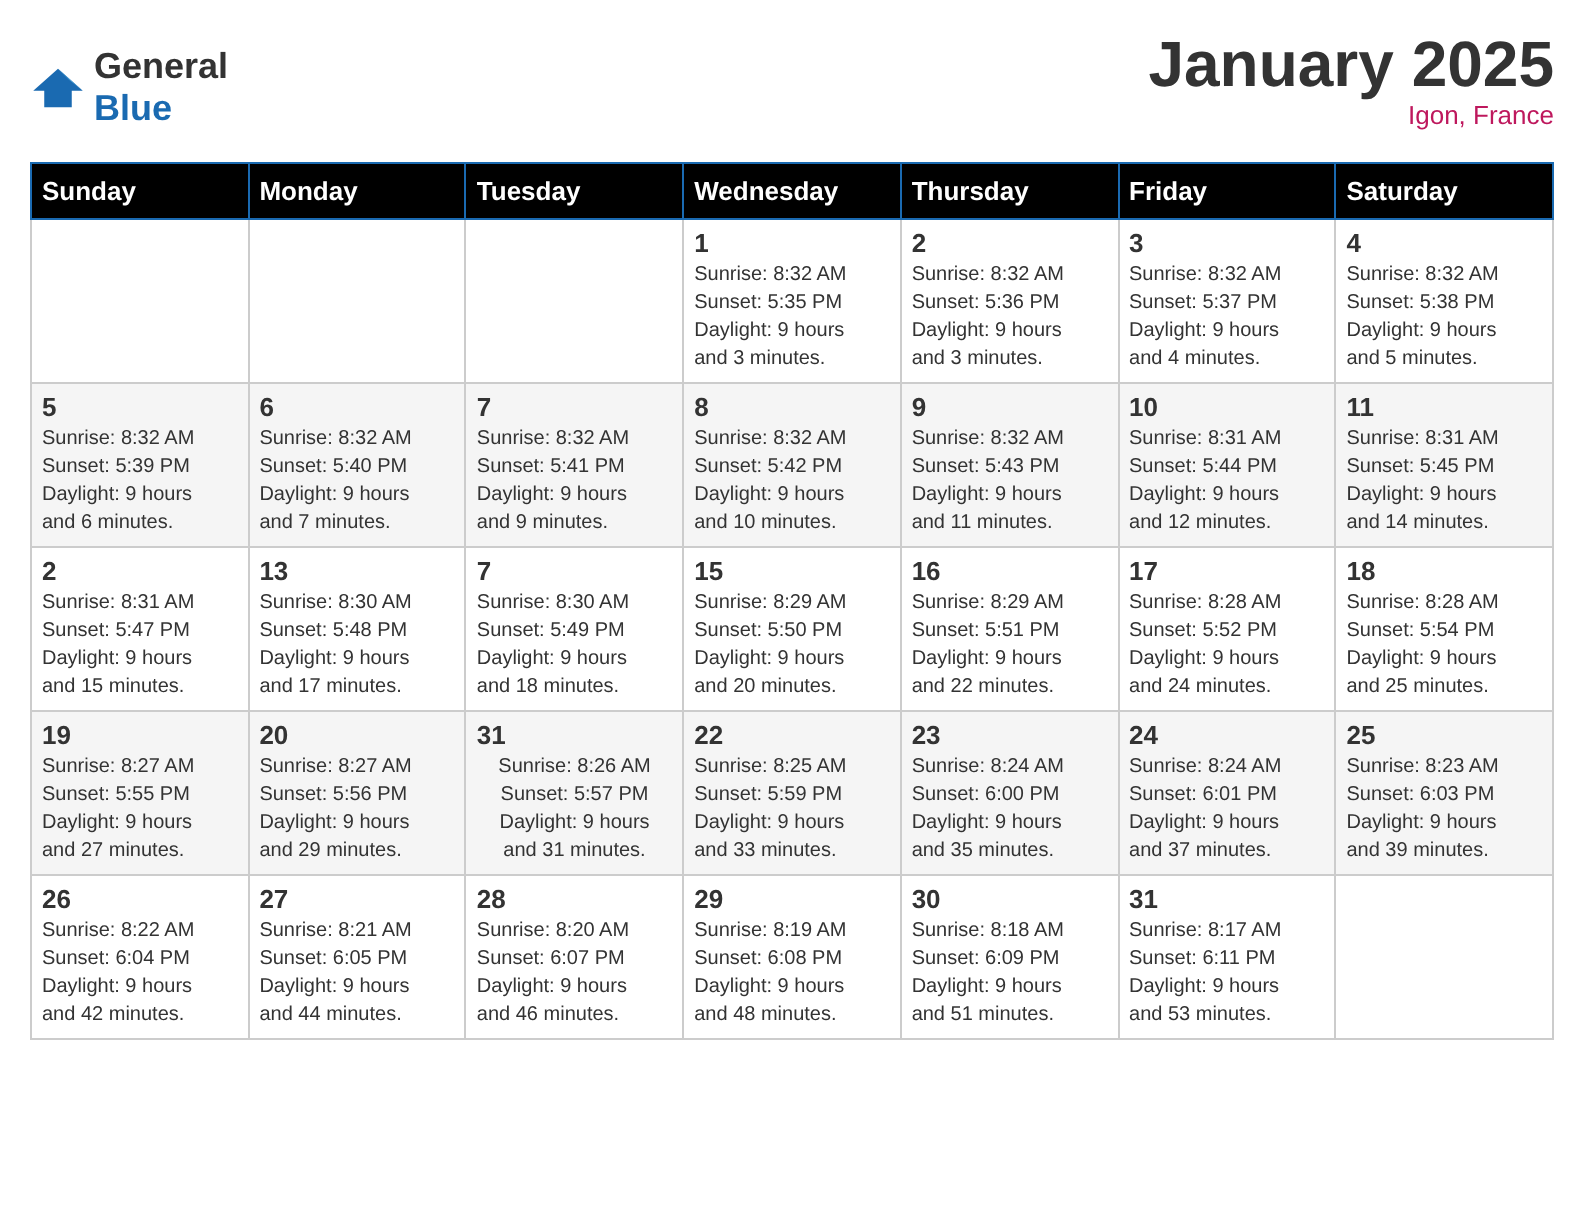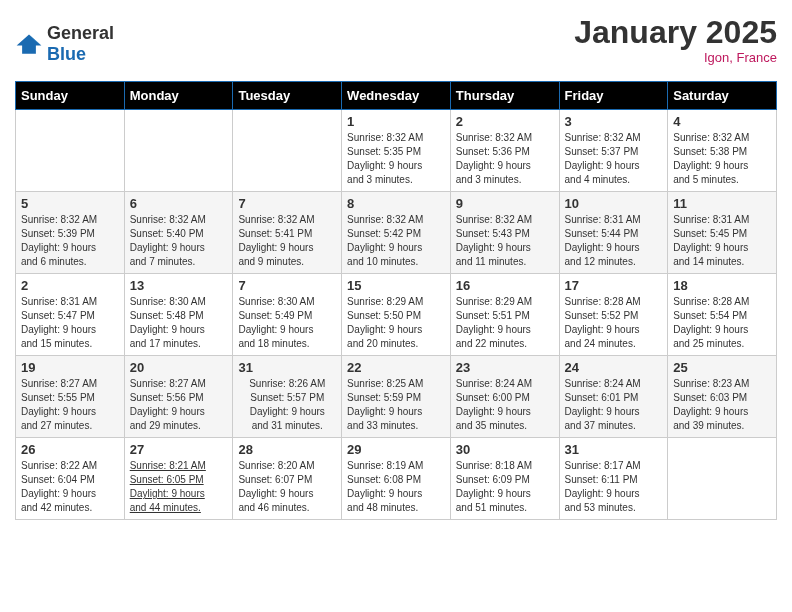--- a/index.html
+++ b/index.html
@@ -302,21 +302,21 @@
       <tr>
         <td>
           <div class="day-number">26</div>
           <div class="day-info" style="white-space: pre-line;">Sunrise: 8:22 AM
 Sunset: 6:04 PM
 Daylight: 9 hours
 and 42 minutes.</div>
         </td>
         <td>
           <div class="day-number">27</div>
-          <div class="day-info" style="white-space: pre-line; text-decoration: underline;">Sunrise: 8:21 AM
+          <div class="day-info" style="white-space: pre-line;">Sunrise: 8:21 AM
 Sunset: 6:05 PM
 Daylight: 9 hours
 and 44 minutes.</div>
         </td>
         <td>
           <div class="day-number">28</div>
           <div class="day-info" style="white-space: pre-line;">Sunrise: 8:20 AM
 Sunset: 6:07 PM
 Daylight: 9 hours
 and 46 minutes.</div>

